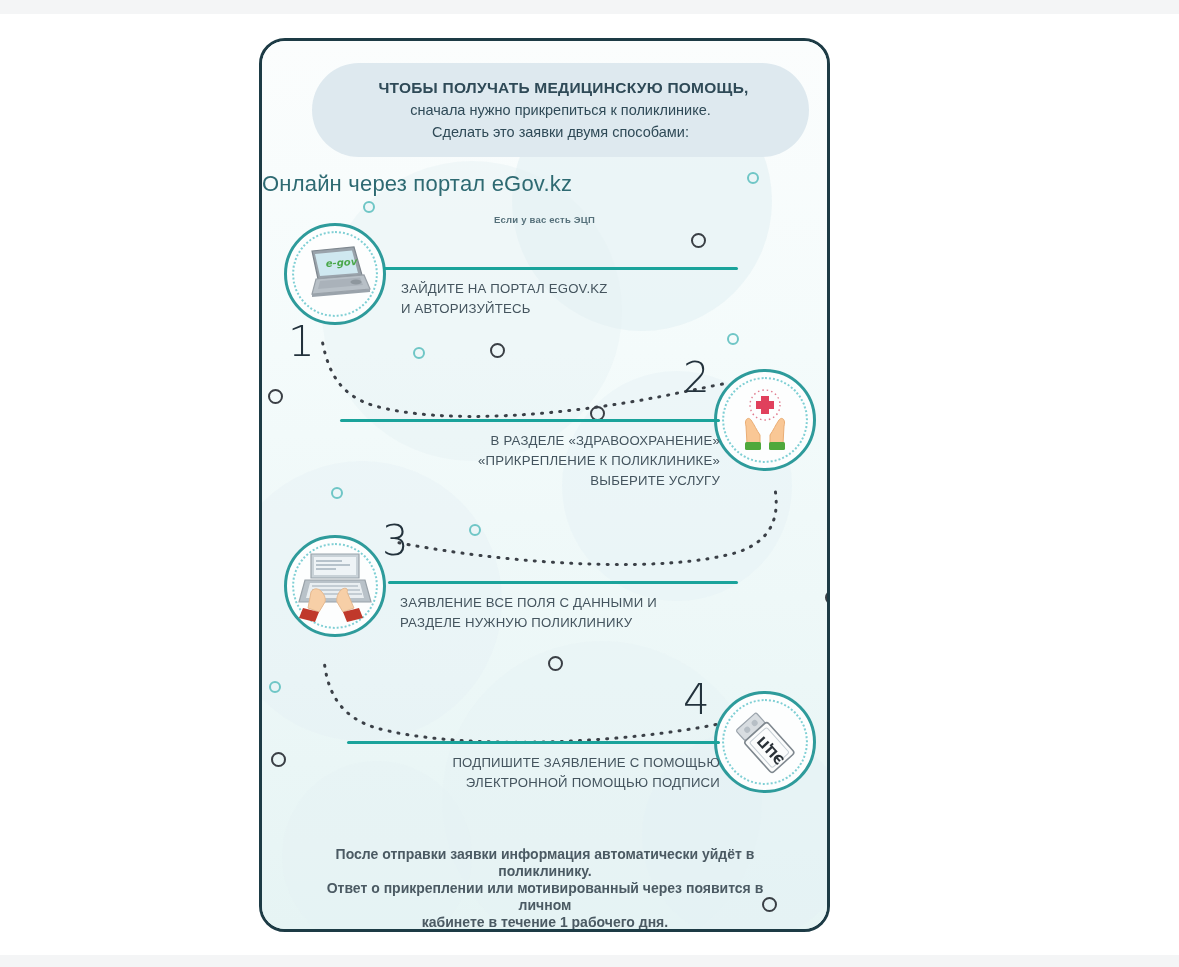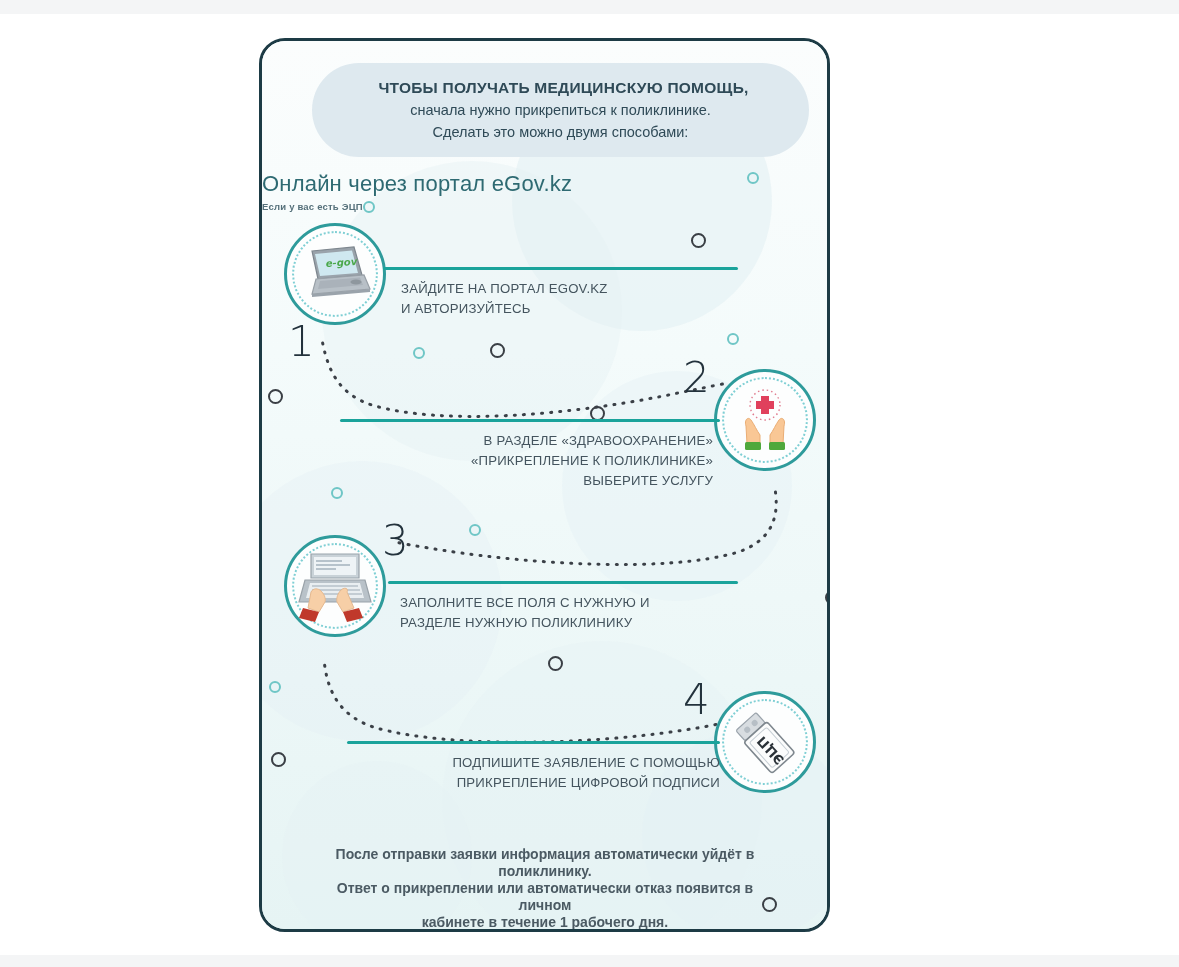--- a/index.html
+++ b/index.html
@@ -75,21 +75,22 @@
     font-size: 14.5px; color: #2f4a57; line-height: 22px;
   }
 
   
   .sect-title {
     position: absolute; left: 0; top: 130px; width: 100%;
     text-align: left;
     font-size: 22px; color: #2e6a72; letter-spacing: .2px;
   }
   .sect-sub {
-    position: absolute; left: 0; top: 160px; width: 100%;
+    position: absolute; left: 0; top: 173px; width: 100%;
+    text-align: center;
     font-size: 9.5px; color: #55707a; font-weight: bold; letter-spacing: .2px;
   }
 
   
   .circle {
     position: absolute;
     width: 102px; height: 102px;
     border-radius: 50%;
     background: #fdfefe;
     border: 3px solid #2e9b9b;
@@ -176,21 +177,21 @@
 
     <svg class="connector" viewBox="0 0 559 882" preserveAspectRatio="none">
       <path d="M60,300 C66,330 78,352 110,362 C180,382 300,372 400,352 C430,346 448,342 460,340" fill="none" stroke="#3b4047" stroke-width="3" stroke-linecap="round" stroke-dasharray="1 8"></path>
       <path d="M508,448 C512,478 500,498 470,508 C400,528 270,520 180,506 C155,502 142,500 134,498" fill="none" stroke="#3b4047" stroke-width="3" stroke-linecap="round" stroke-dasharray="1 8"></path>
       <path d="M62,620 C66,650 80,672 112,682 C182,702 320,700 420,684 C448,680 462,676 470,672" fill="none" stroke="#3b4047" stroke-width="3" stroke-linecap="round" stroke-dasharray="1 8"></path>
     </svg>
 
     <div class="banner">
       <div class="l1">ЧТОБЫ ПОЛУЧАТЬ МЕДИЦИНСКУЮ ПОМОЩЬ,</div>
       <div class="l2">сначала нужно прикрепиться к поликлинике.</div>
-      <div class="l3">Сделать это можно двумя способами:</div>
+      <div class="l3">Сделать это заявки двумя способами:</div>
     </div>
 
     <div class="sect-title">Онлайн через портал eGov.kz</div>
     <div class="sect-sub">Если у вас есть ЭЦП</div>
 
     <div class="circle" style="left:22px;top:182px;">
       <div class="dashring"></div>
       <div class="art">
         <svg width="74" height="58" viewBox="0 0 74 58">
 
@@ -222,21 +223,21 @@
           <path d="M16,40 C14,34 18,30 21,34 C24,38 27,45 30,49 L30,58 L17,58 Z" fill="#f9c795" stroke="#eaad74" stroke-width="1"></path>
 
           <path d="M54,40 C56,34 52,30 49,34 C46,38 43,45 40,49 L40,58 L53,58 Z" fill="#f9c795" stroke="#eaad74" stroke-width="1"></path>
           <rect x="15" y="56" width="16" height="8" rx="1.5" fill="#4fa83c"></rect>
           <rect x="39" y="56" width="16" height="8" rx="1.5" fill="#4fa83c"></rect>
         </svg>
       </div>
     </div>
     <div class="stepnum" style="left:421px;top:316px;">2</div>
     <div class="rule" style="left:78px;top:378px;width:380px;"></div>
-    <div class="caption right" style="left:73px;top:390px;width:378px;">
+    <div class="caption right" style="left:80px;top:390px;width:378px;">
       <div>В РАЗДЕЛЕ «ЗДРАВООХРАНЕНИЕ»</div>
       <div>«ПРИКРЕПЛЕНИЕ К ПОЛИКЛИНИКЕ»</div>
       <div>ВЫБЕРИТЕ УСЛУГУ</div>
     </div>
 
     <div class="circle" style="left:22px;top:494px;">
       <div class="dashring"></div>
       <div class="art">
         <svg width="80" height="72" viewBox="0 0 80 72">
 
@@ -253,21 +254,21 @@
           <path d="M52,42 C54,38 49,37 46,40 C43,43 41,48 42,52 L48,62 L59,58 Z" fill="#f7cfa7" stroke="#e2b58c" stroke-width="0.9"></path>
 
           <path d="M8,58 L24,62 L20,72 L4,68 Z" fill="#c0392b"></path>
           <path d="M64,58 L48,62 L52,72 L68,68 Z" fill="#c0392b"></path>
         </svg>
       </div>
     </div>
     <div class="stepnum" style="left:120px;top:479px;">3</div>
     <div class="rule" style="left:126px;top:540px;width:350px;"></div>
     <div class="caption left" style="left:138px;top:552px;width:350px;">
-      <div>ЗАПОЛНИТЕ ВСЕ ПОЛЯ С НУЖНУЮ И</div>
+      <div>ЗАЯВЛЕНИЕ ВСЕ ПОЛЯ С ДАННЫМИ И</div>
       <div>РАЗДЕЛЕ НУЖНУЮ ПОЛИКЛИНИКУ</div>
     </div>
 
     <div class="circle" style="left:452px;top:650px;">
       <div class="dashring"></div>
       <div class="art">
         <svg width="72" height="72" viewBox="0 0 72 72">
           <g transform="rotate(-42 36 36)">
             <rect x="22" y="8" width="27" height="14" rx="2" fill="#d8dde1" stroke="#9aa3ab" stroke-width="1.2"></rect>
             <circle cx="31" cy="15" r="3" fill="#b7bfc6"></circle>
@@ -276,23 +277,23 @@
             <rect x="24" y="26" width="23" height="34" rx="2" fill="none" stroke="#c6ced4" stroke-width="1"></rect>
             <text x="35" y="50" text-anchor="middle" font-family="DejaVu Sans, sans-serif" font-size="13" font-weight="bold" fill="#2b3238" transform="rotate(-90 35 46)">ЭЦП</text>
           </g>
         </svg>
       </div>
     </div>
     <div class="stepnum" style="left:421px;top:638px;">4</div>
     <div class="rule" style="left:85px;top:700px;width:373px;"></div>
     <div class="caption right" style="left:85px;top:712px;width:373px;">
       <div>ПОДПИШИТЕ ЗАЯВЛЕНИЕ С ПОМОЩЬЮ</div>
-      <div>ПРИКРЕПЛЕНИЕ ЦИФРОВОЙ ПОДПИСИ</div>
+      <div>ЭЛЕКТРОННОЙ ПОМОЩЬЮ ПОДПИСИ</div>
     </div>
 
     <div class="footer">
       <div>После отправки заявки информация автоматически уйдёт в поликлинику.</div>
-      <div>Ответ о прикреплении или автоматически отказ появится в личном</div>
+      <div>Ответ о прикреплении или мотивированный через появится в личном</div>
       <div>кабинете в течение 1 рабочего дня.</div>
     </div>
 
   </div>
 </div>
 
 </body></html>

